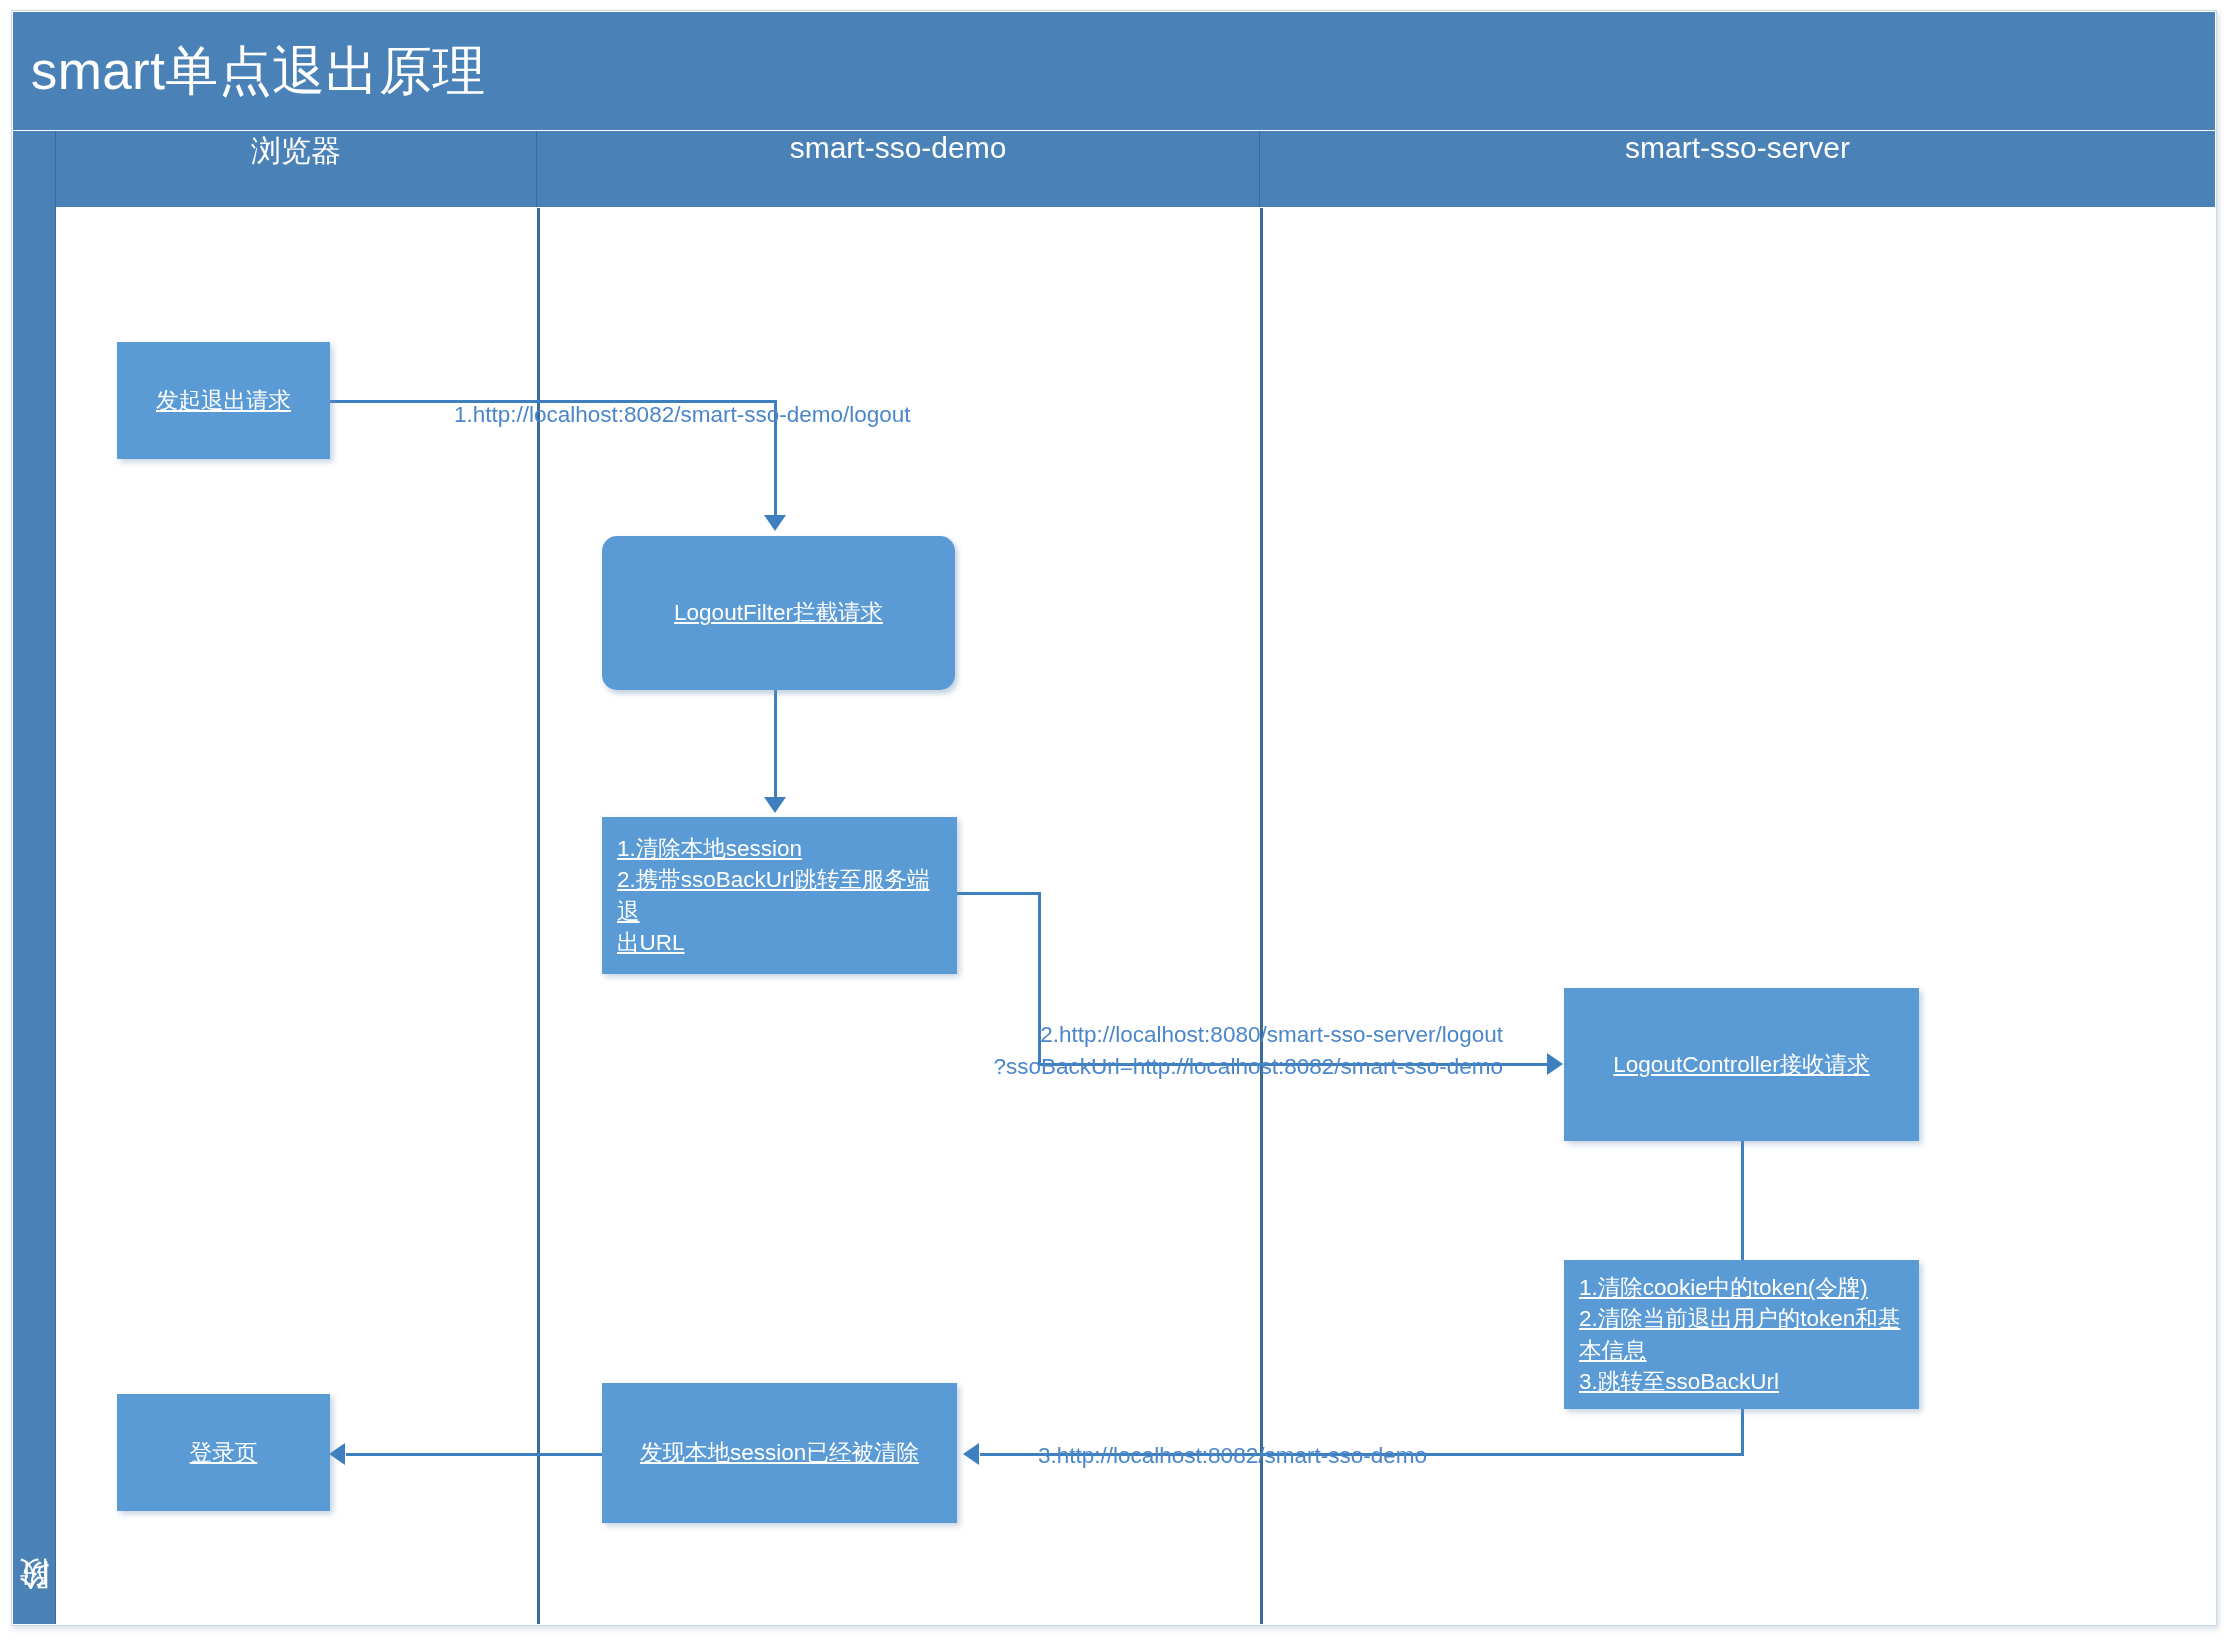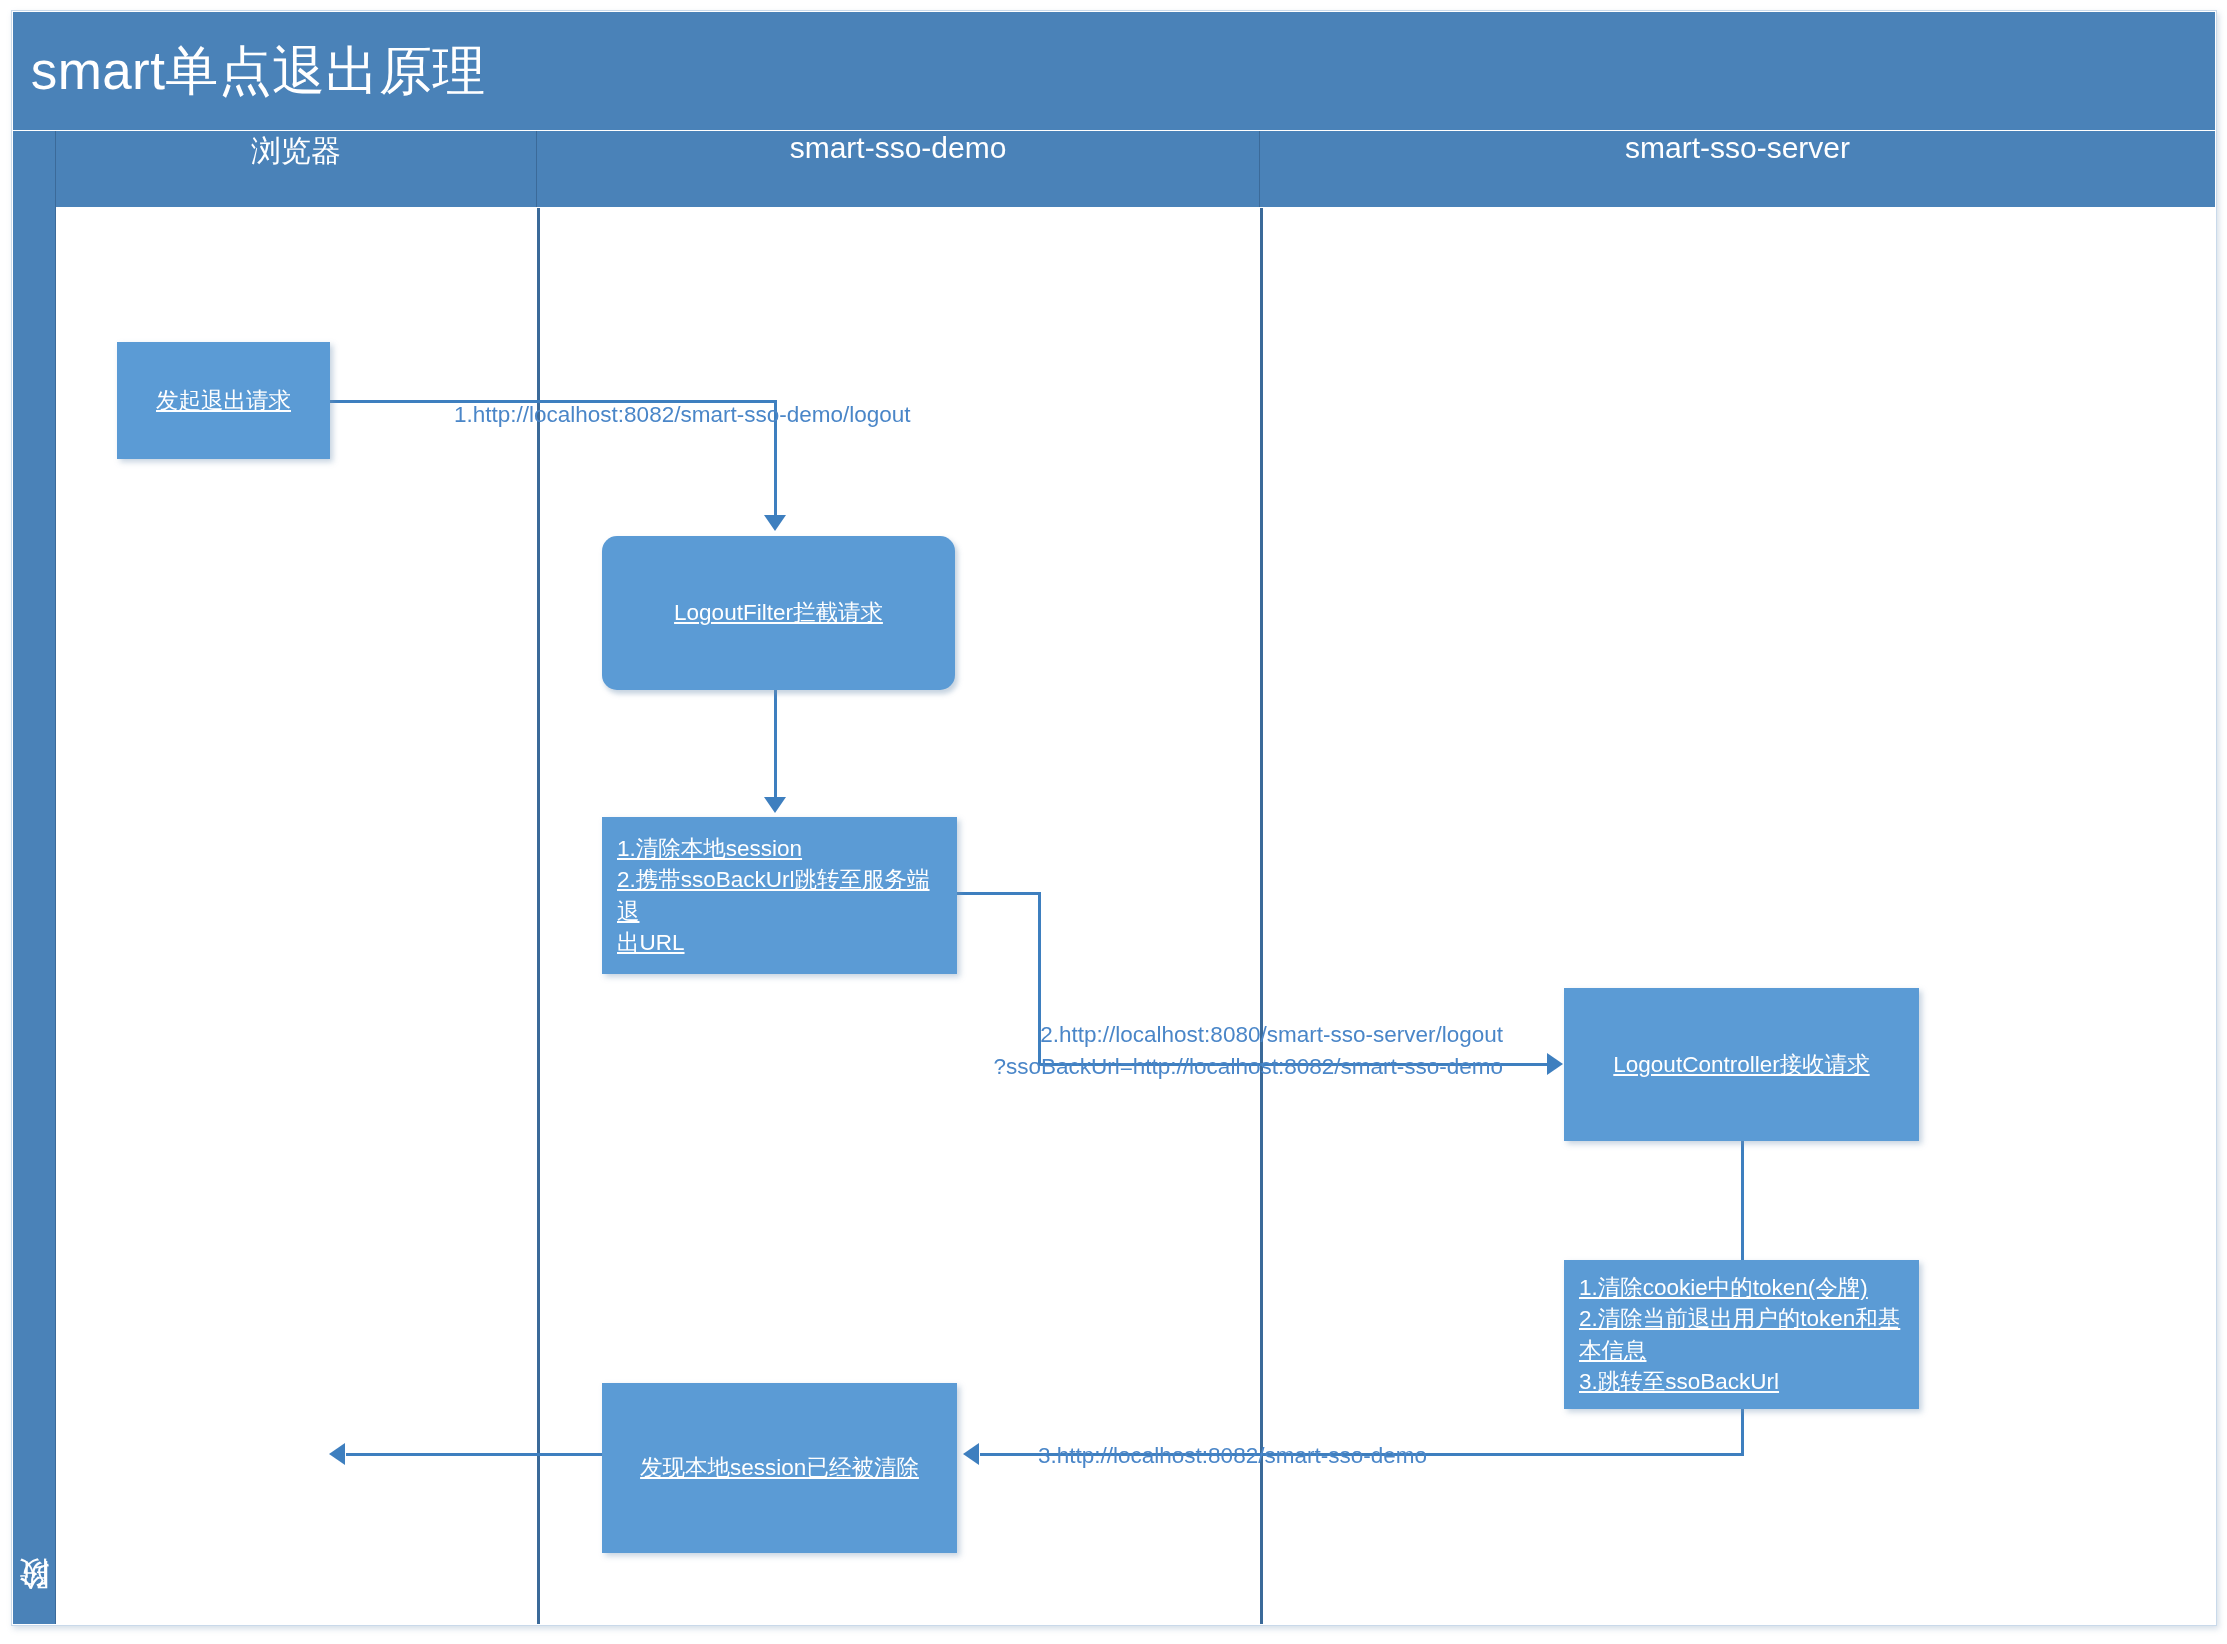--- a/index.html
+++ b/index.html
@@ -216,24 +216,27 @@
     <span class="node-text">LogoutController接收请求</span>
   </div>
 
   <div class="node left" style="left:1564px;top:1260px;width:355px;height:149px;">
     <span class="node-text">1.清除cookie中的token(令牌)
 2.清除当前退出用户的token和基
 本信息
 3.跳转至ssoBackUrl</span>
   </div>
 
-  <div class="node center" style="left:602px;top:1383px;width:355px;height:170px;">
+  <div class="node center" style="left:602px;top:1383px;width:355px;height:140px;">
     <span class="node-text">发现本地session已经被清除</span>
   </div>
 
+  <div class="node center" style="left:117px;top:1394px;width:213px;height:117px;">
+    <span class="node-text">登录页</span>
+  </div>
 
   <div class="edge-label" style="left:454px;top:399px;">1.http://localhost:8082/smart-sso-demo/logout</div>
 
   <div class="edge-label right-al" style="left:965px;top:1019px;width:538px;">2.http://localhost:8080/smart-sso-server/logout
 ?ssoBackUrl=http://localhost:8082/smart-sso-demo</div>
 
   <div class="edge-label" style="left:1038px;top:1440px;">3.http://localhost:8082/smart-sso-demo</div>
 
 </div>
 

